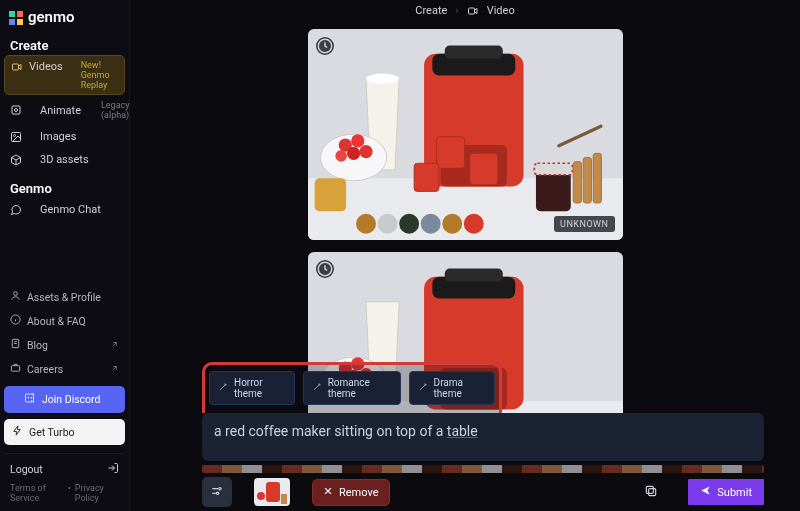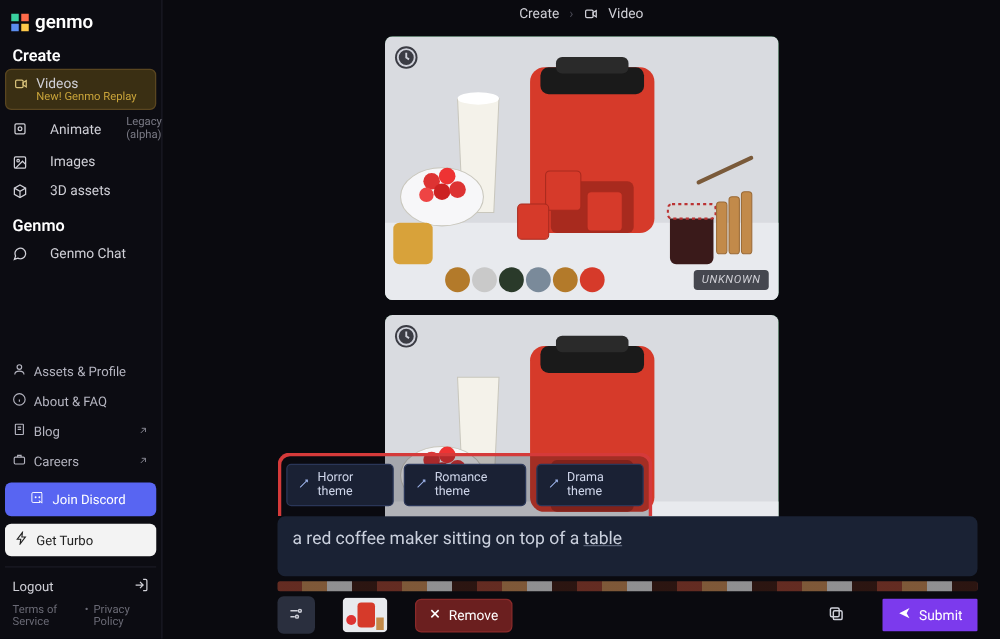--- a/index.html
+++ b/index.html
@@ -48,21 +48,20 @@
     padding: 5px 6px;
     border-radius: 5px;
     color: #cfcfd6;
     cursor: pointer;
     font-size: 11px;
   }
   .sidebar-item .icon { width: 12px; display: inline-flex; justify-content: center; }
   .sidebar-item.active {
     background: #3a2f13;
     border: 1px solid #5a4620;
-    flex-direction: column;
     align-items: flex-start;
     gap: 0;
     padding: 4px 6px;
   }
   .sidebar-item.active .row1 { display:flex; align-items:center; gap:6px; }
   .sidebar-item .subtext {
     font-size: 9px;
     color: #c9a43a;
     padding-left: 18px;
   }
@@ -138,22 +137,21 @@
 
   .canvas {
     display:flex; flex-direction:column; align-items:center; gap:12px;
     padding-top: 4px;
   }
   .img-wrap {
     position: relative;
     width: 315px;
     border-radius: 6px;
     overflow:hidden;
-    background:#14532d;
-    font-style:italic;
+    background:#7f1d1d;
   }
   .img-wrap svg { display:block; width:100%; height:auto; }
   .clock-badge {
     position:absolute; top:8px; left:8px;
     width:18px; height:18px;
     background: rgba(30,32,40,0.85);
     border-radius:50%;
     display:flex; align-items:center; justify-content:center;
   }
   .unknown-badge {
@@ -162,23 +160,22 @@
     color:#d0d0d6;
     font-size:9px;
     padding:3px 6px;
     border-radius:3px;
     letter-spacing:.5px;
   }
 
   
   .composer {
     position:absolute;
-    left: 72px; right: 18px;
+    left: 72px; right: 36px;
     bottom: 4px;
-    margin-left: 20px;
   }
   .theme-row {
     display:flex; gap:8px;
     padding: 6px 4px 8px 4px;
     border: 3px solid #d53a3a;
     border-bottom: none;
     border-radius: 10px 10px 0 0;
     background: rgba(12,12,18,0.25);
     width: 300px;
   }

